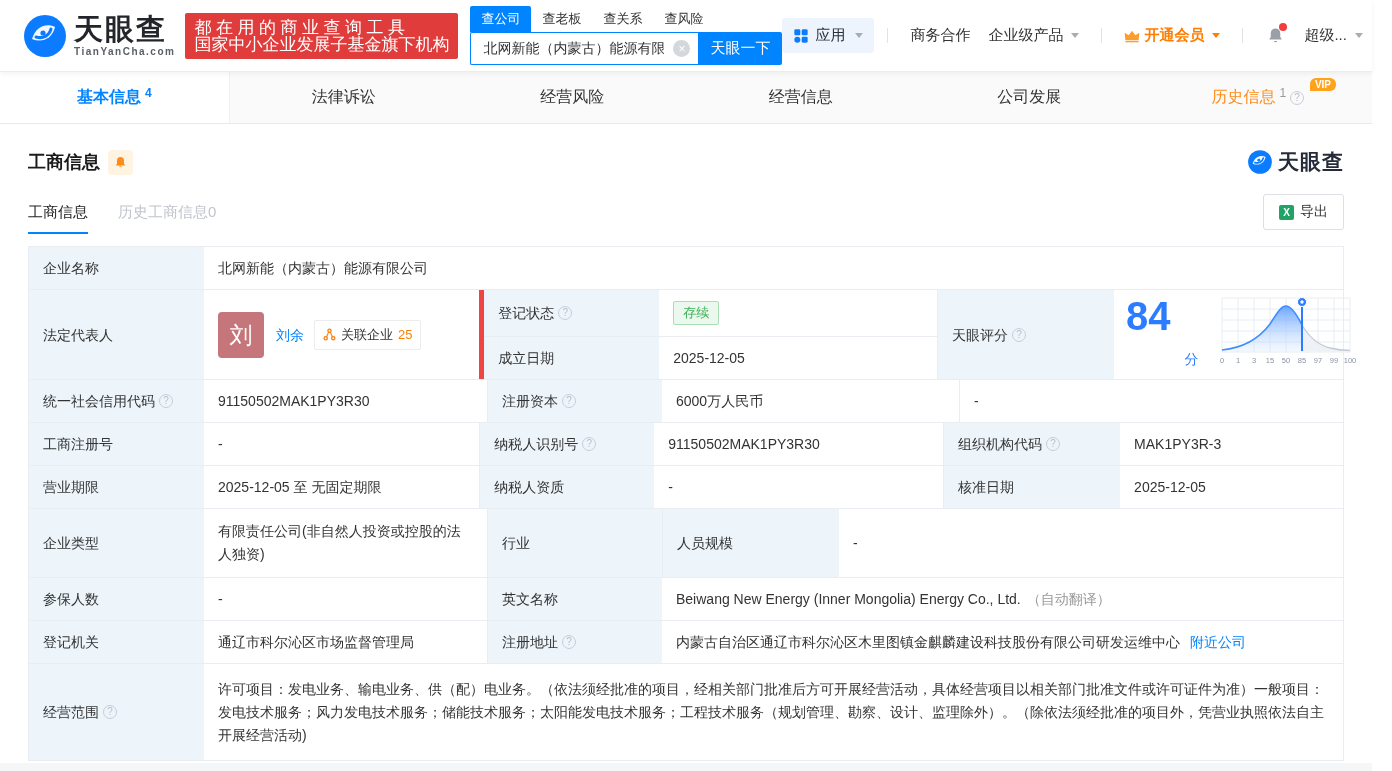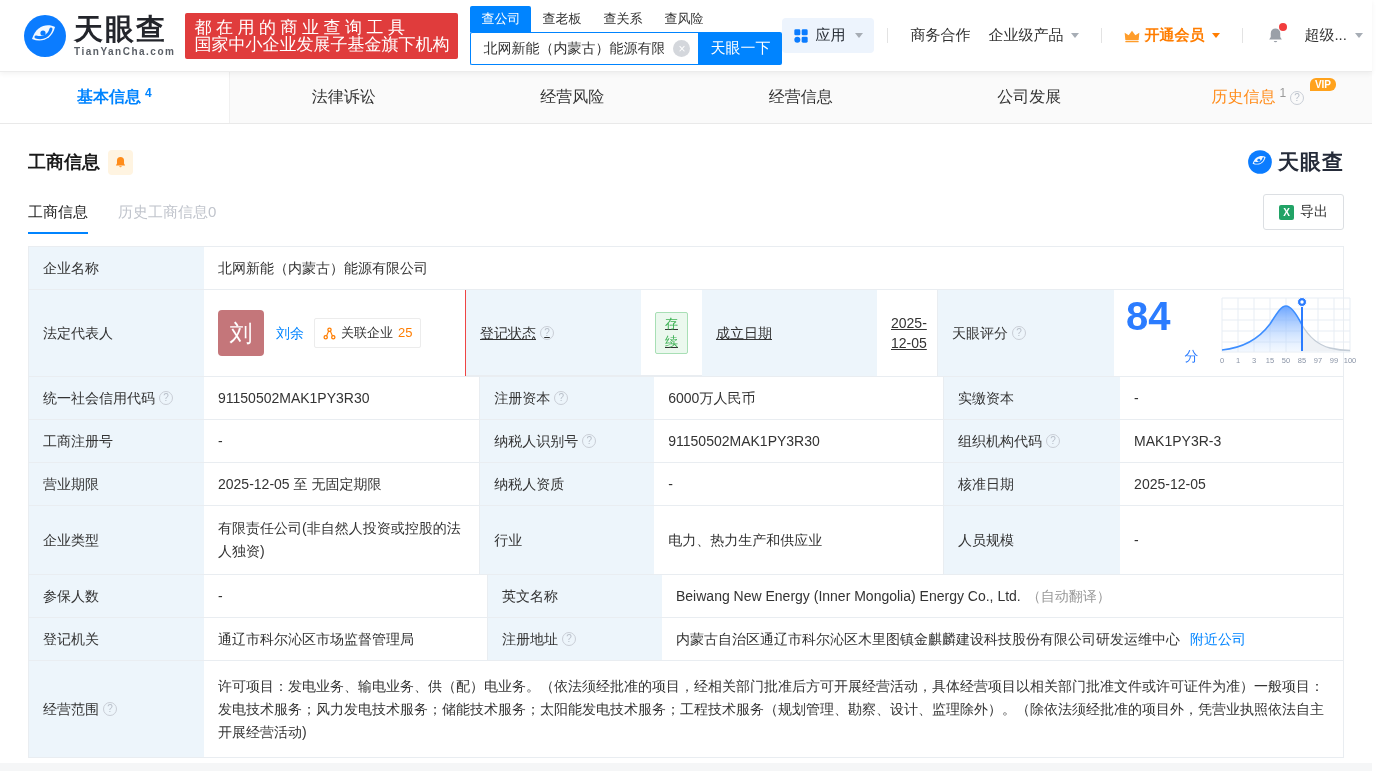--- a/index.html
+++ b/index.html
@@ -82,21 +82,21 @@
   .row:last-child { border-bottom: none; }
   .cl { background: #edf5fb; padding: 11px 8px 11px 14px; display: flex; align-items: center;
         flex: none; line-height: 20px; }
   .cv { padding: 11px 14px; display: flex; align-items: center; border-left: 1px solid #e9edf1;
         line-height: 20px; }
   .cl + .cv { border-left: none; }
   .w1 { width: 175px; } .w2 { width: 283px; } .w3 { width: 175px; border-left: 1px solid #e9edf1; }
   .w4 { width: 297px; } .w5 { width: 177px; border-left: 1px solid #e9edf1; text-align: right; } .w6 { width: 229px; }
   .grow { flex: 1; }
   .mh44 { min-height: 43px; } .mh64 { min-height: 64px; } .mh96 { min-height: 96px; }
-  .midcol { width: 472px; display: flex; flex-direction: row; border-left: 1px solid #ef4444; text-decoration: underline; }
+  .midcol { width: 472px; display: flex; flex-direction: column; border-left: 5px solid #ef4444; }
   .srow { display: flex; flex: 1; }
   .srow:first-child { border-bottom: 1px solid #e9edf1; }
   .srow .cl { width: 175px; background: #edf5fb; }
   .srow .cv { flex: 1; }
   .avatar { width: 46px; height: 46px; border-radius: 4px; background: #c4767a; color: #fff;
             font-size: 23px; display: flex; align-items: center; justify-content: center; flex: none; }
   .replink { color: #0084ff; margin-left: 12px; cursor: pointer; }
   .relbadge { display: inline-flex; align-items: center; gap: 5px; border: 1px solid #ececec;
               border-radius: 2px; padding: 4px 8px; font-size: 13px; margin-left: 10px; cursor: pointer; }
   .relcnt { color: #ff7d00; }
@@ -341,23 +341,20 @@
         <div class="cv w2">
           <span>91150502MAK1PY3R30</span>
         </div>
         <div class="cl w3">
           <span>注册资本</span>
           <span class="qmark"></span>
         </div>
         <div class="cv w4">
           <span>6000万人民币</span>
         </div>
-        <div class="cl w5">
-          <span>实缴资本</span>
-        </div>
         <div class="cv w6">
           <span>-</span>
         </div>
       </div>
 
       <div class="row mh44">
         <div class="cl w1">
           <span>工商注册号</span>
         </div>
         <div class="cv w2">
@@ -402,23 +399,20 @@
 
       <div class="row mh64">
         <div class="cl w1">
           <span>企业类型</span>
         </div>
         <div class="cv w2">
           <span class="wrapv">有限责任公司(非自然人投资或控股的法人独资)</span>
         </div>
         <div class="cl w3">
           <span>行业</span>
-        </div>
-        <div class="cv w4">
-          <span>电力、热力生产和供应业</span>
         </div>
         <div class="cl w5">
           <span>人员规模</span>
         </div>
         <div class="cv w6">
           <span>-</span>
         </div>
       </div>
 
       <div class="row mh44">

